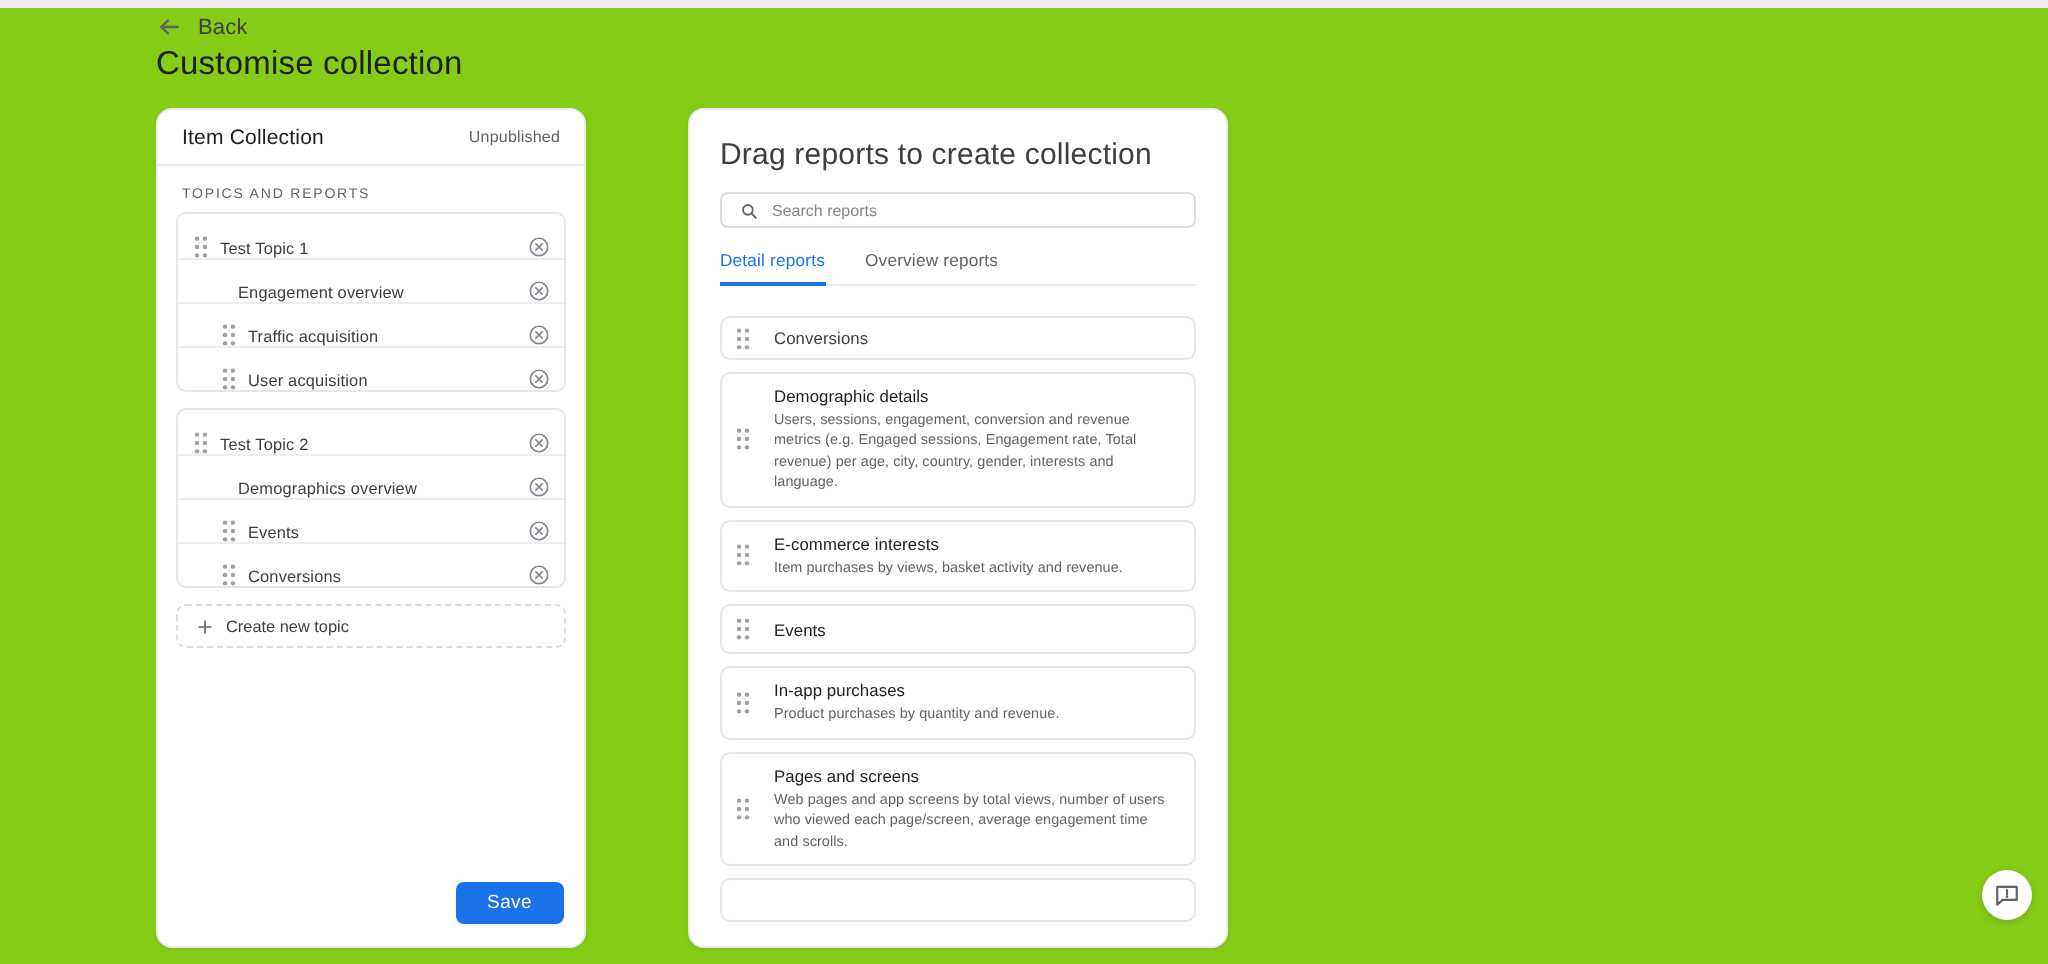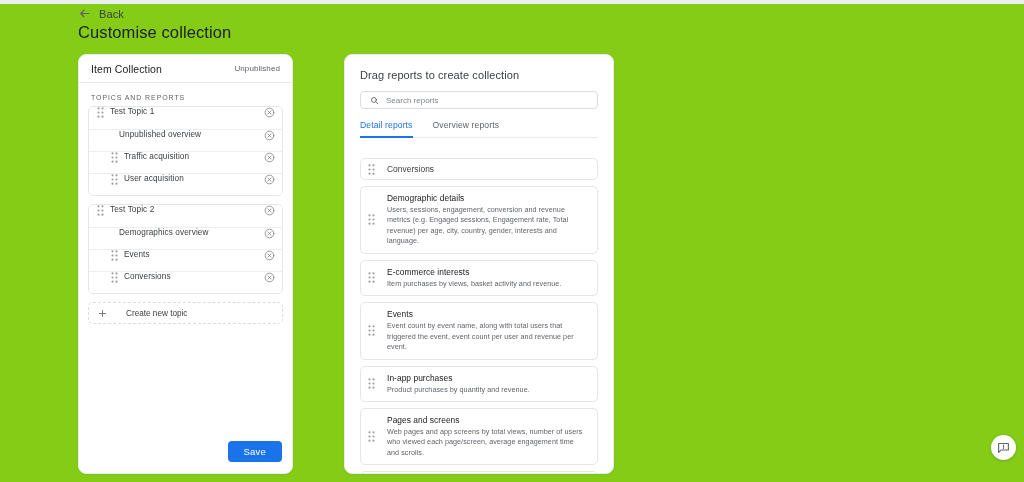--- a/index.html
+++ b/index.html
@@ -61,21 +61,21 @@
     font-size: 7px; color: #5f6368; letter-spacing: .9px; font-weight: 500;
   }
 
   .topic-group {
     margin: 0 9px 8px 9px;
     border: 1px solid #e4e6e8;
     border-radius: 5px;
     overflow: hidden;
   }
   .row {
-    display: flex; align-items: flex-start;
+    display: flex; align-items: flex-end;
     height: 22px;
     padding: 0 7px 0 8px;
     position: relative;
     background:#fff;
   }
   .row + .row { border-top: 1px solid #eceef0; }
   .row.no-div { border-top: none; }
   .row-label {
     flex: 1;
     font-size: 8.2px; color: #3c4043; letter-spacing: .1px;
@@ -87,21 +87,21 @@
     display: block;
   }
   .grip.indent { margin-left: 14px; }
   .xbtn { width: 11px; height: 11px; flex: none; display:block; cursor:pointer;}
 
   .create-topic {
     margin: 0 9px;
     height: 22px;
     border: 1px dashed #dadce0;
     border-radius: 5px;
-    display: flex; align-items: center; gap: 19px;
+    display: flex; align-items: center; gap: 6px;
     padding: 0 9px;
     cursor: pointer;
     background: #fff;
   }
   .plus-icon { width: 9px; height: 9px; display:block; flex:none;}
   .create-topic-label { font-size: 8.2px; color: #3c4043; }
 
   .save-wrap {
     position: absolute; right: 10px; bottom: 11px;
   }
@@ -111,21 +111,21 @@
     font-family: inherit;
     font-size: 9.5px; font-weight: 500; letter-spacing: .2px;
     padding: 0 16px; height: 21px;
     cursor: pointer;
     text-align: right;
   }
 
   
   .rc-title {
     padding: 14px 15px 0 15px;
-    font-size: 11px; color: #3c4043; letter-spacing: .1px;
+    font-size: 15px; color: #3c4043; letter-spacing: .1px;
   }
   .search-box {
     margin: 10px 15px 0 15px;
     height: 18px;
     border: 1px solid #dadce0;
     border-radius: 4px;
     display: flex; align-items: center; gap: 7px;
     padding: 0 9px;
     cursor: text;
   }
@@ -234,21 +234,21 @@
         <span>
           <svg class="xbtn" viewBox="0 0 24 24" fill="none" stroke="#80868b" stroke-width="1.8" stroke-linecap="round">
             <circle cx="12" cy="12" r="9.5"></circle>
               <line x1="8.6" y1="8.6" x2="15.4" y2="15.4"></line>
               <line x1="15.4" y1="8.6" x2="8.6" y2="15.4"></line>
           </svg>
         </span>
       </div>
 
       <div class="row">
-        <span class="row-label indent">Unpublished overview</span>
+        <span class="row-label indent">Engagement overview</span>
         <span>
           <svg class="xbtn" viewBox="0 0 24 24" fill="none" stroke="#80868b" stroke-width="1.8" stroke-linecap="round">
             <circle cx="12" cy="12" r="9.5"></circle>
               <line x1="8.6" y1="8.6" x2="15.4" y2="15.4"></line>
               <line x1="15.4" y1="8.6" x2="8.6" y2="15.4"></line>
           </svg>
         </span>
       </div>
 
       <div class="row">
@@ -479,21 +479,20 @@
                 <circle cx="4.8" cy="1.2" r="1"></circle>
             <circle cx="1.2" cy="5" r="1"></circle>
                 <circle cx="4.8" cy="5" r="1"></circle>
             <circle cx="1.2" cy="8.8" r="1"></circle>
                 <circle cx="4.8" cy="8.8" r="1"></circle>
           </g>
             </svg>
         </span>
         <div class="report-body">
           <div class="report-title">Events</div>
-          <div class="report-desc">Event count by event name, along with total users that triggered the event, event count per user and revenue per event.</div>
         </div>
       </div>
 
       <div class="report-card">
         <span>
           <svg class="grip" viewBox="0 0 6 10">
               <g fill="#9aa0a6">
             <circle cx="1.2" cy="1.2" r="1"></circle>
                 <circle cx="4.8" cy="1.2" r="1"></circle>
             <circle cx="1.2" cy="5" r="1"></circle>

